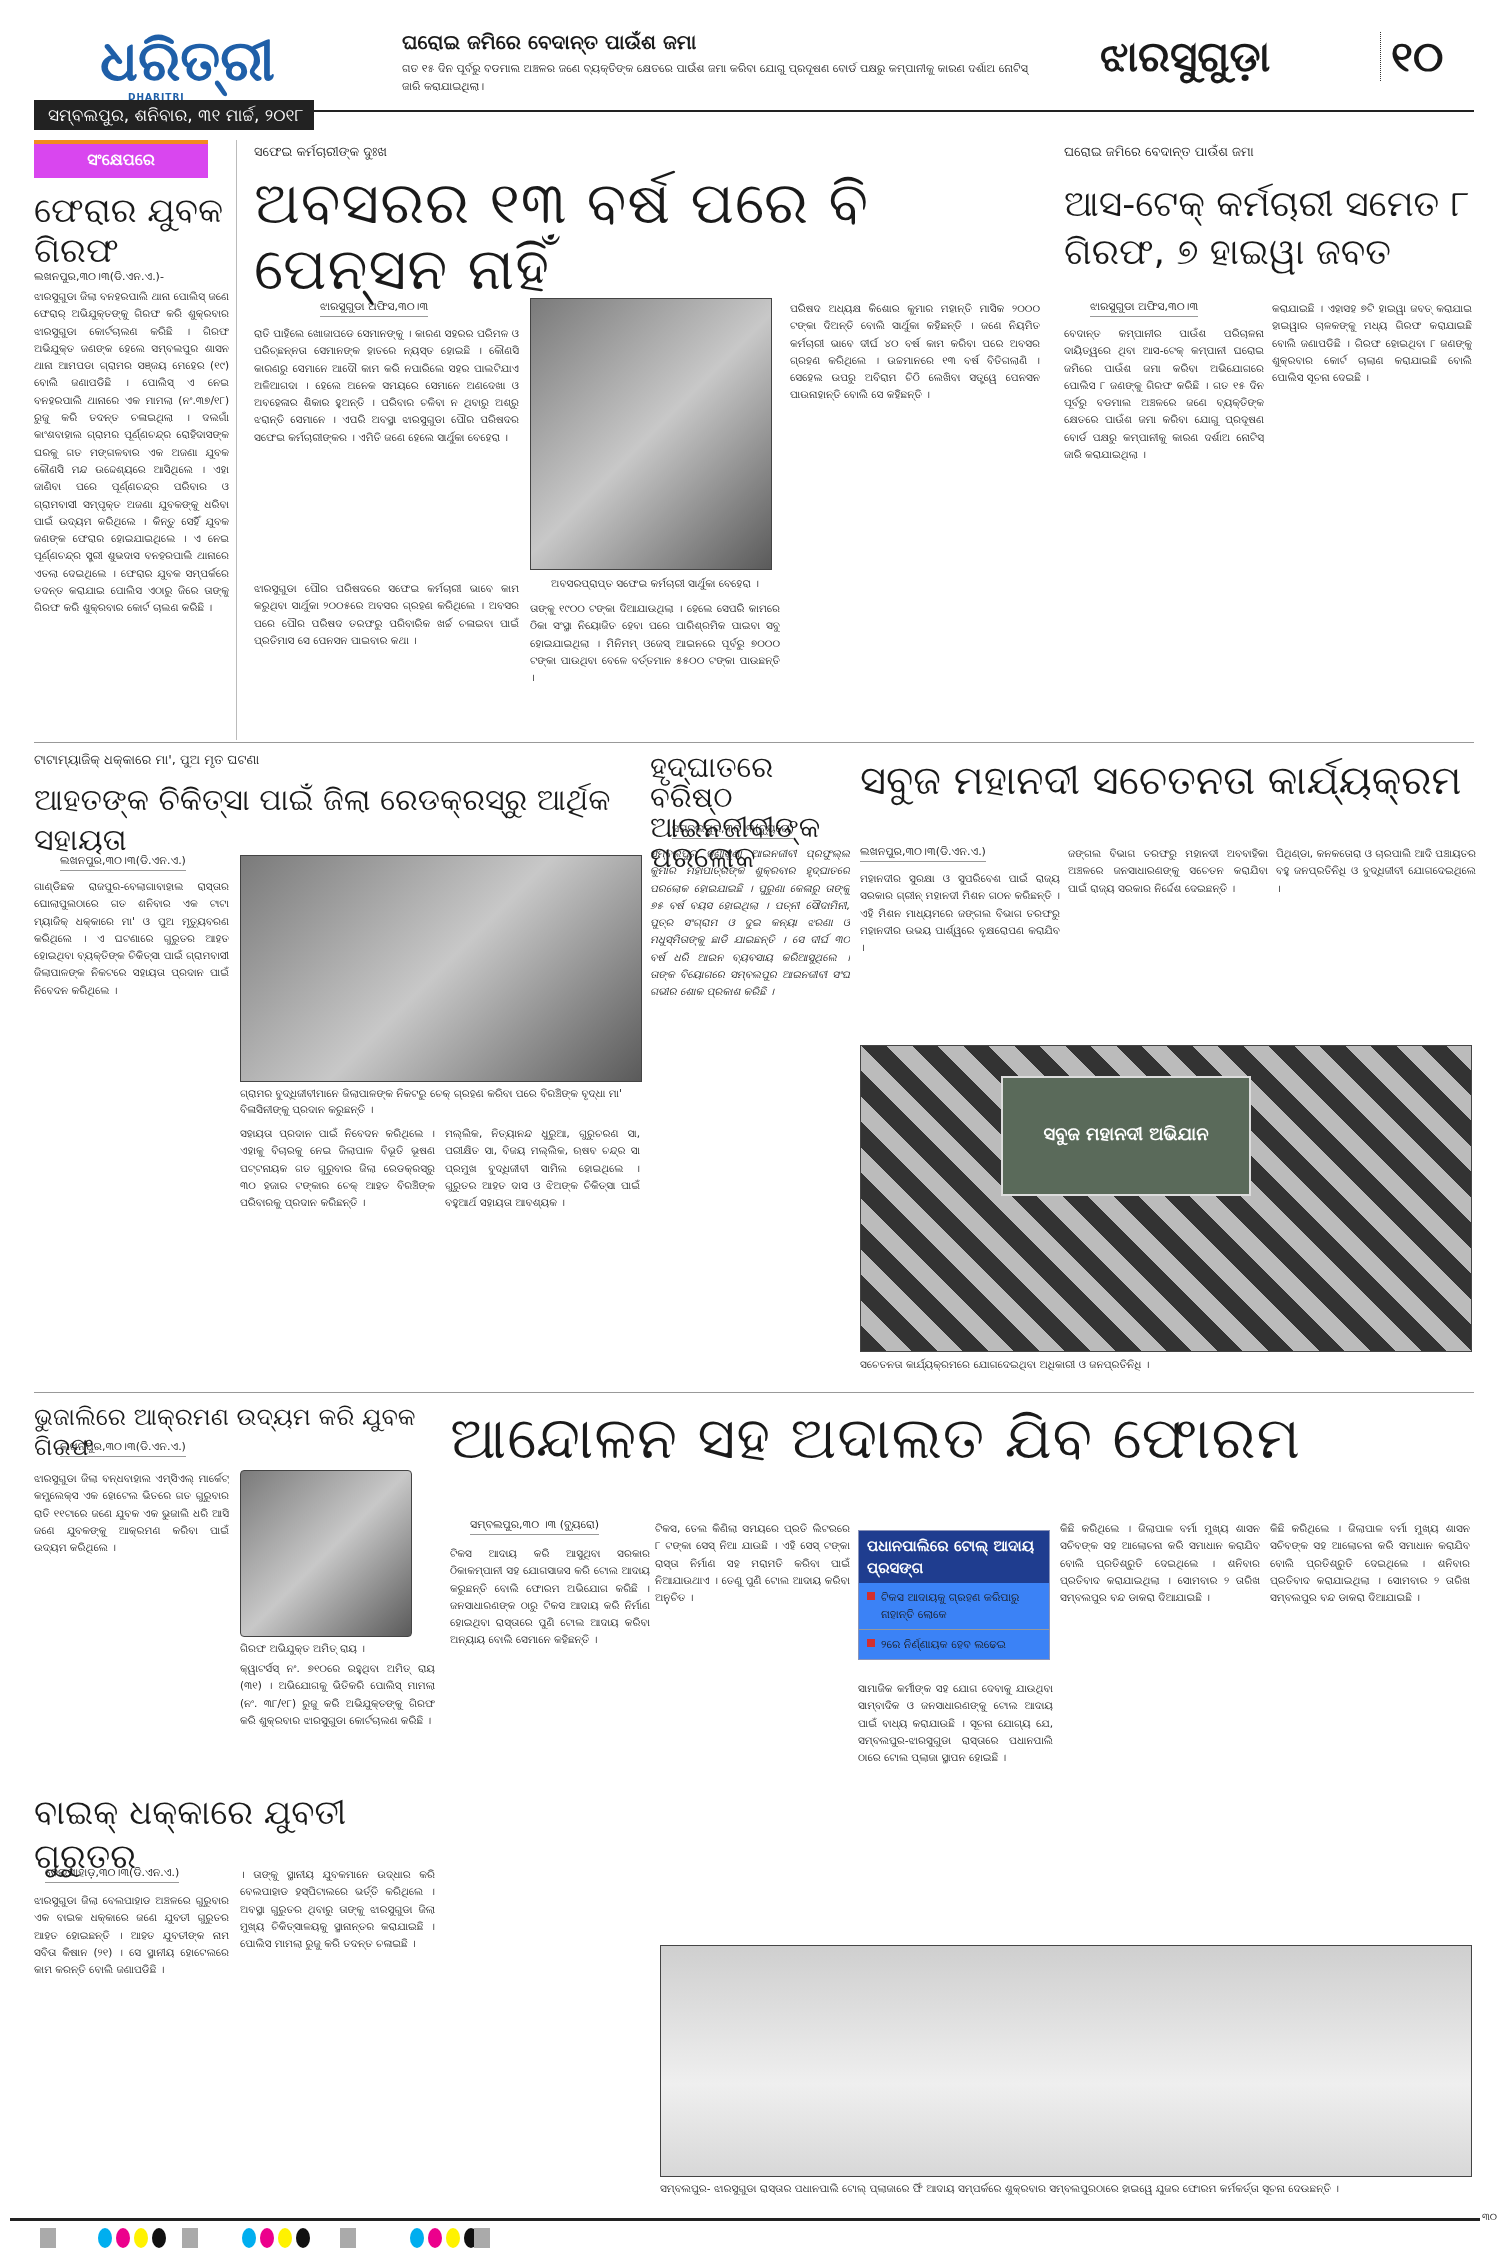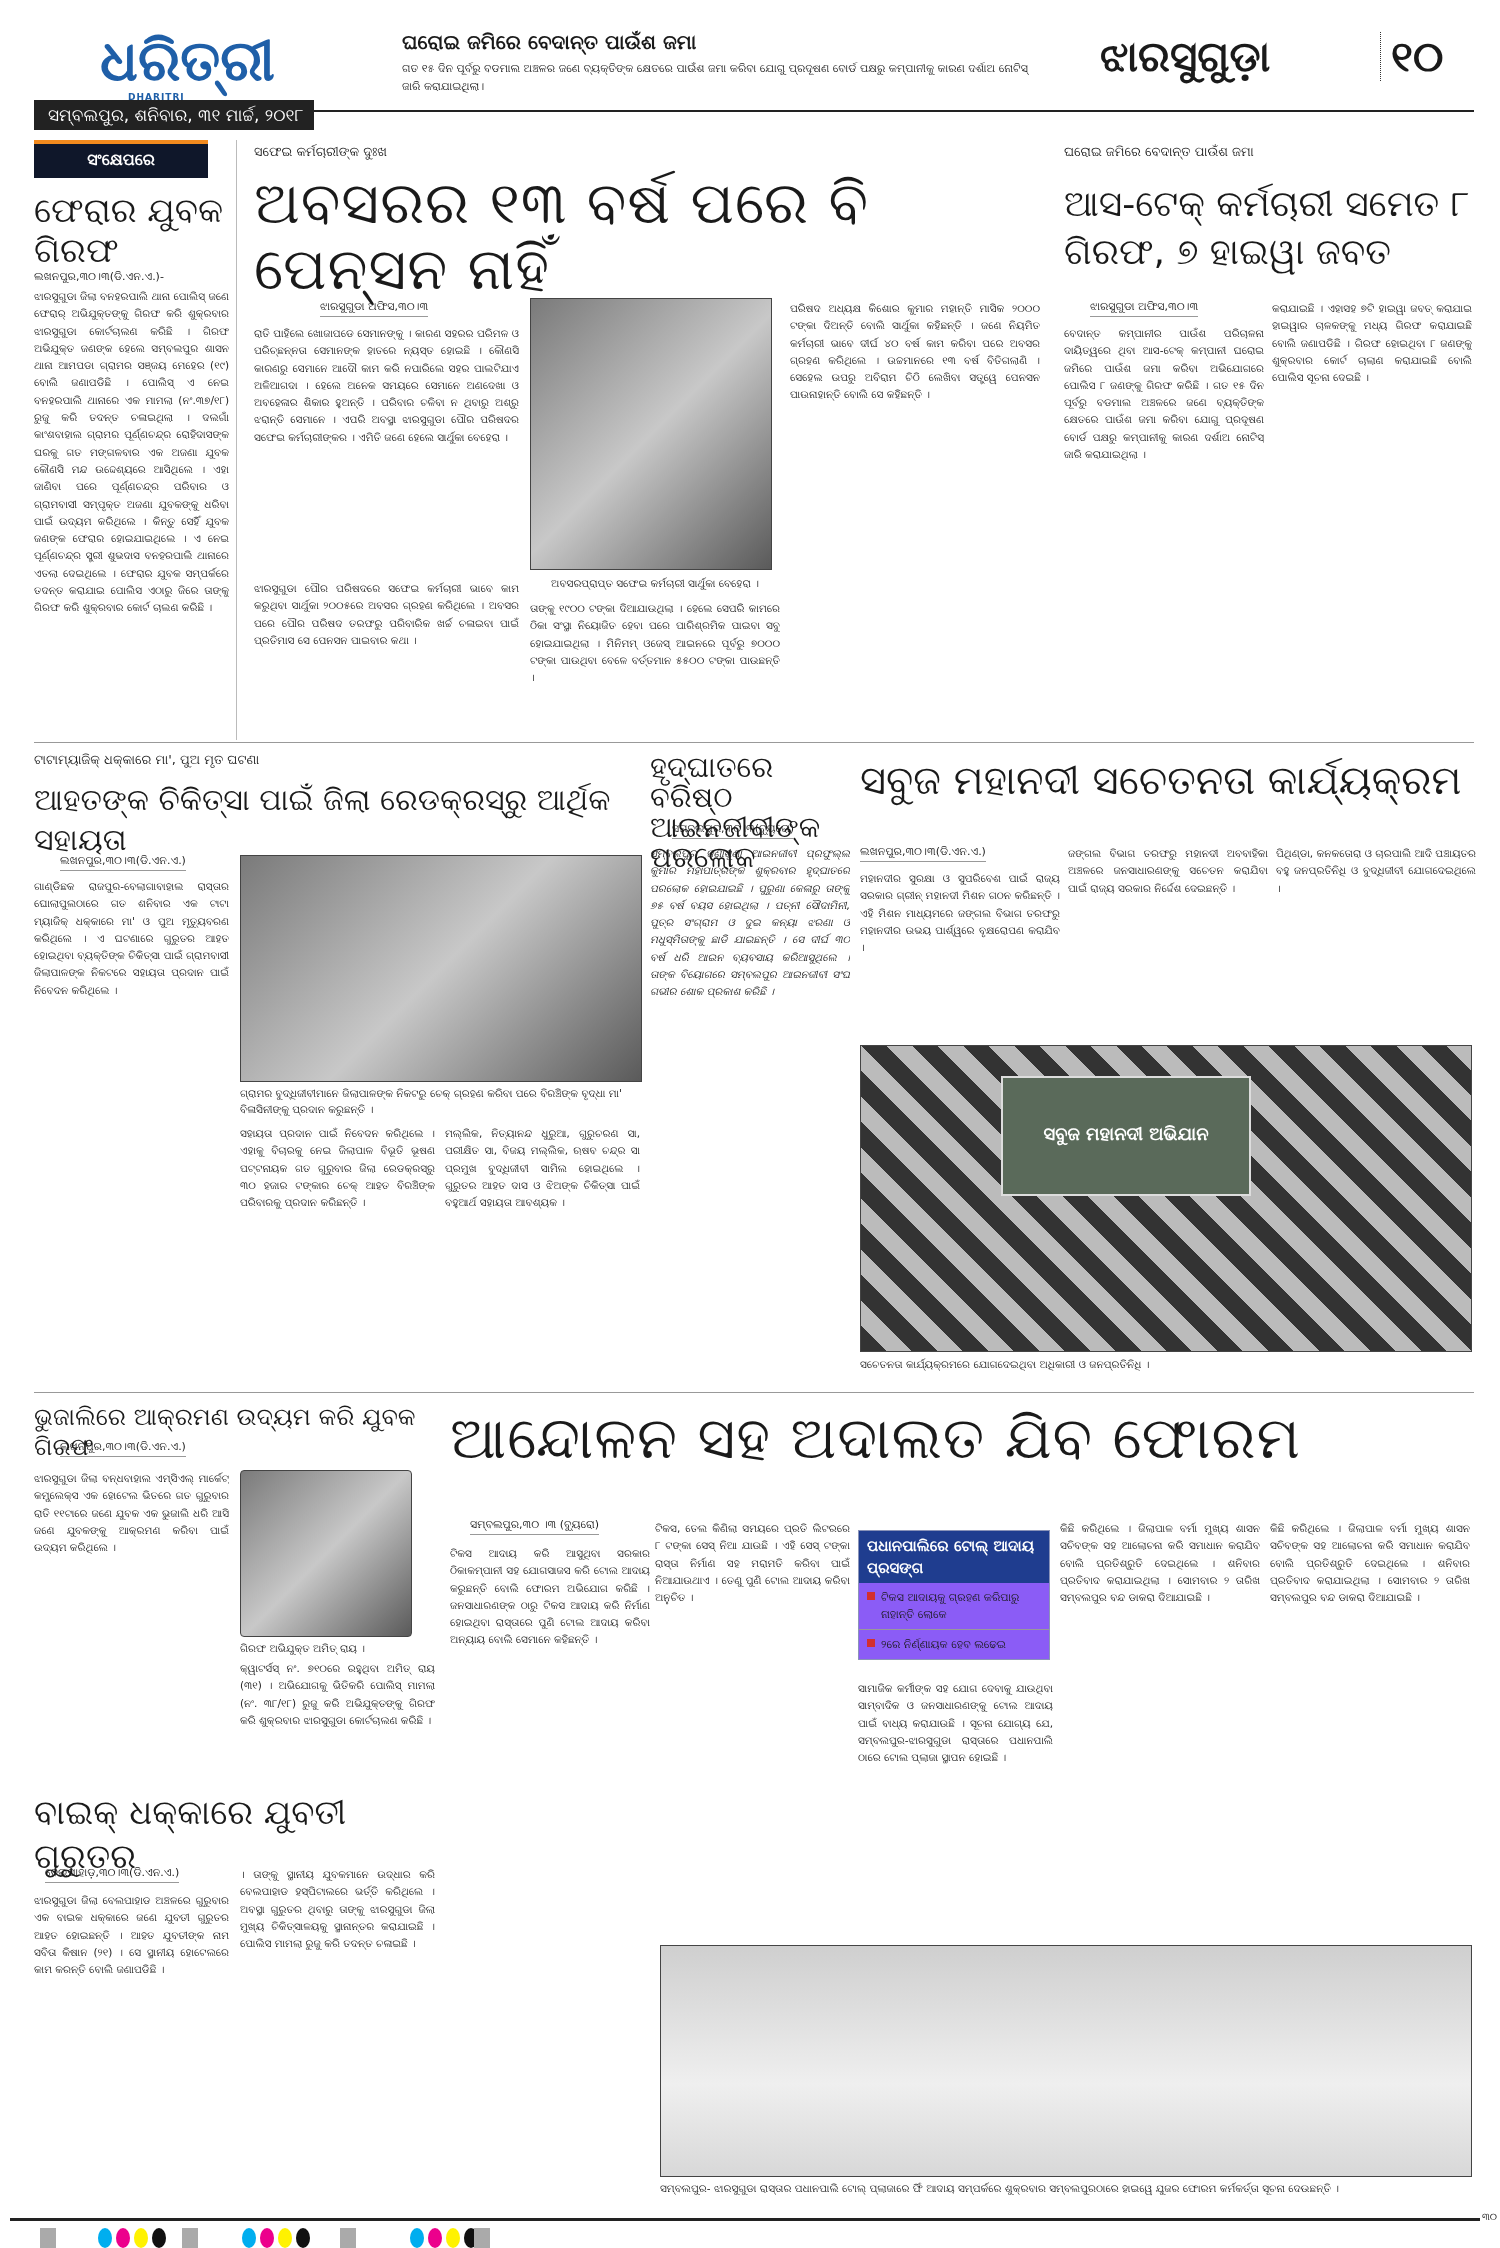--- a/index.html
+++ b/index.html
@@ -6,33 +6,33 @@
   body{width:1500px;height:2248px;position:relative;overflow:hidden;font-family:"DejaVu Sans",sans-serif;color:#1a1a1a;}
   .abs{position:absolute;}
   .logo{left:100px;top:30px;width:120px;height:70px;color:#1f5fa8;font-size:56px;font-weight:bold;line-height:60px;font-family:"DejaVu Serif",serif;}
   .logo-en{left:128px;top:92px;font-size:9px;font-weight:bold;color:#1f5fa8;letter-spacing:1px;}
   .dateline{left:34px;top:100px;width:280px;height:30px;background:#222;color:#fff;font-size:17px;line-height:30px;padding-left:14px;box-sizing:border-box;}
   .topteaser-title{left:402px;top:30px;font-size:20px;font-weight:bold;}
   .topteaser-text{left:402px;top:60px;width:640px;font-size:11px;line-height:18px;}
   .section-name{left:1100px;top:32px;font-size:42px;font-weight:bold;}
   .page-num{left:1380px;top:32px;font-size:42px;font-weight:bold;border-left:1px dotted #333;padding-left:10px;}
   .rule{height:2px;background:#222;}
-  .brief-tag{left:34px;top:140px;width:174px;height:34px;background:#0f172a;border-top:4px solid #f28a1e;color:#fff;font-weight:bold;font-size:16px;line-height:32px;text-align:center;}
+  .brief-tag{left:34px;top:140px;width:174px;height:34px;background:#d946ef;border-top:4px solid #f28a1e;color:#fff;font-weight:bold;font-size:16px;line-height:32px;text-align:center;}
   .kicker{font-size:13px;}
   .head-xl{font-size:58px;line-height:66px;font-weight:normal;letter-spacing:1px;}
   .head-l{font-size:34px;line-height:40px;}
   .head-m{font-size:26px;line-height:32px;}
   .head-s{font-size:29px;line-height:30px;}
   .dl{font-size:11px;border-bottom:1px solid #999;padding-bottom:3px;display:inline-block;}
   .body{font-size:10.5px;line-height:17.3px;text-align:justify;color:#222;overflow:hidden;}
   .photo{background:linear-gradient(135deg,#7a7a7a,#c8c8c8 50%,#5a5a5a);border:1px solid #444;}
   .photo2{background:repeating-linear-gradient(45deg,#333 0 18px,#bbb 18px 36px);border:1px solid #444;}
   .caption{font-size:10.5px;line-height:16px;color:#222;}
   .vrule{width:1px;background:#bbb;}
-  .box{background:#8b5cf6;border:1px solid #8a93b8;}
+  .box{background:#3b82f6;border:1px solid #8a93b8;}
   .box-head{background:#1f3d8f;color:#fff;font-weight:bold;font-size:15px;line-height:22px;padding:4px 8px;}
   .box-item{font-size:11px;line-height:17px;padding:6px 8px 6px 22px;position:relative;border-bottom:1px solid #999;}
   .bullet{position:absolute;left:8px;top:9px;width:8px;height:8px;background:#d32f2f;}
   .reg{display:flex;gap:4px;}
   .dot{width:14px;height:20px;border-radius:50%;}
   .gray{width:16px;height:20px;background:#aaa;}
 </style>
 </head>
 <body>
 

